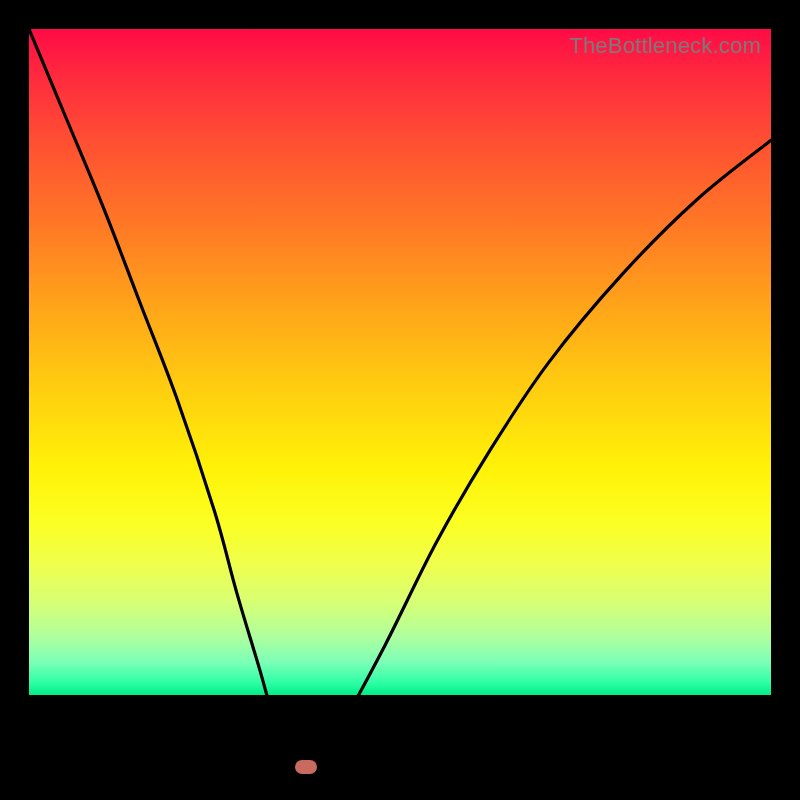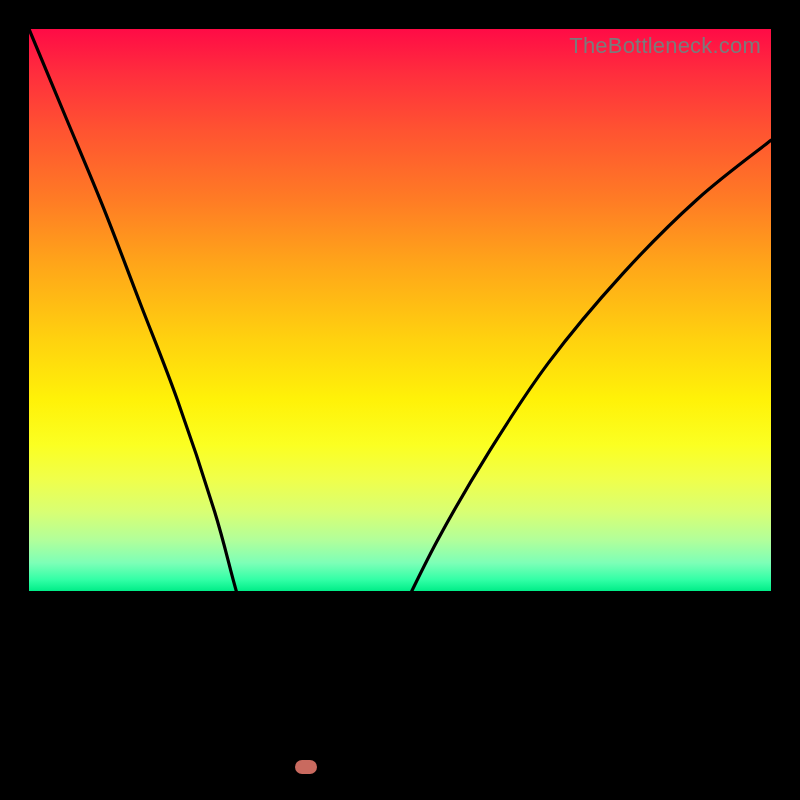--- a/index.html
+++ b/index.html
@@ -15,21 +15,21 @@
     position: relative;
     width: 800px;
     height: 800px;
     background: #000;
   }
   .plot {
     position: absolute;
     left: 29px;
     top: 29px;
     width: 742px;
-    height: 562px;
+    height: 666px;
     
     background: linear-gradient(to bottom,
       #ff0b46 0%,
       #ff2e3d 8%,
       #ff5331 18%,
       #ff7a25 30%,
       #ffa619 42%,
       #ffd10f 55%,
       #fff208 66%,
       #fbff22 74%,

